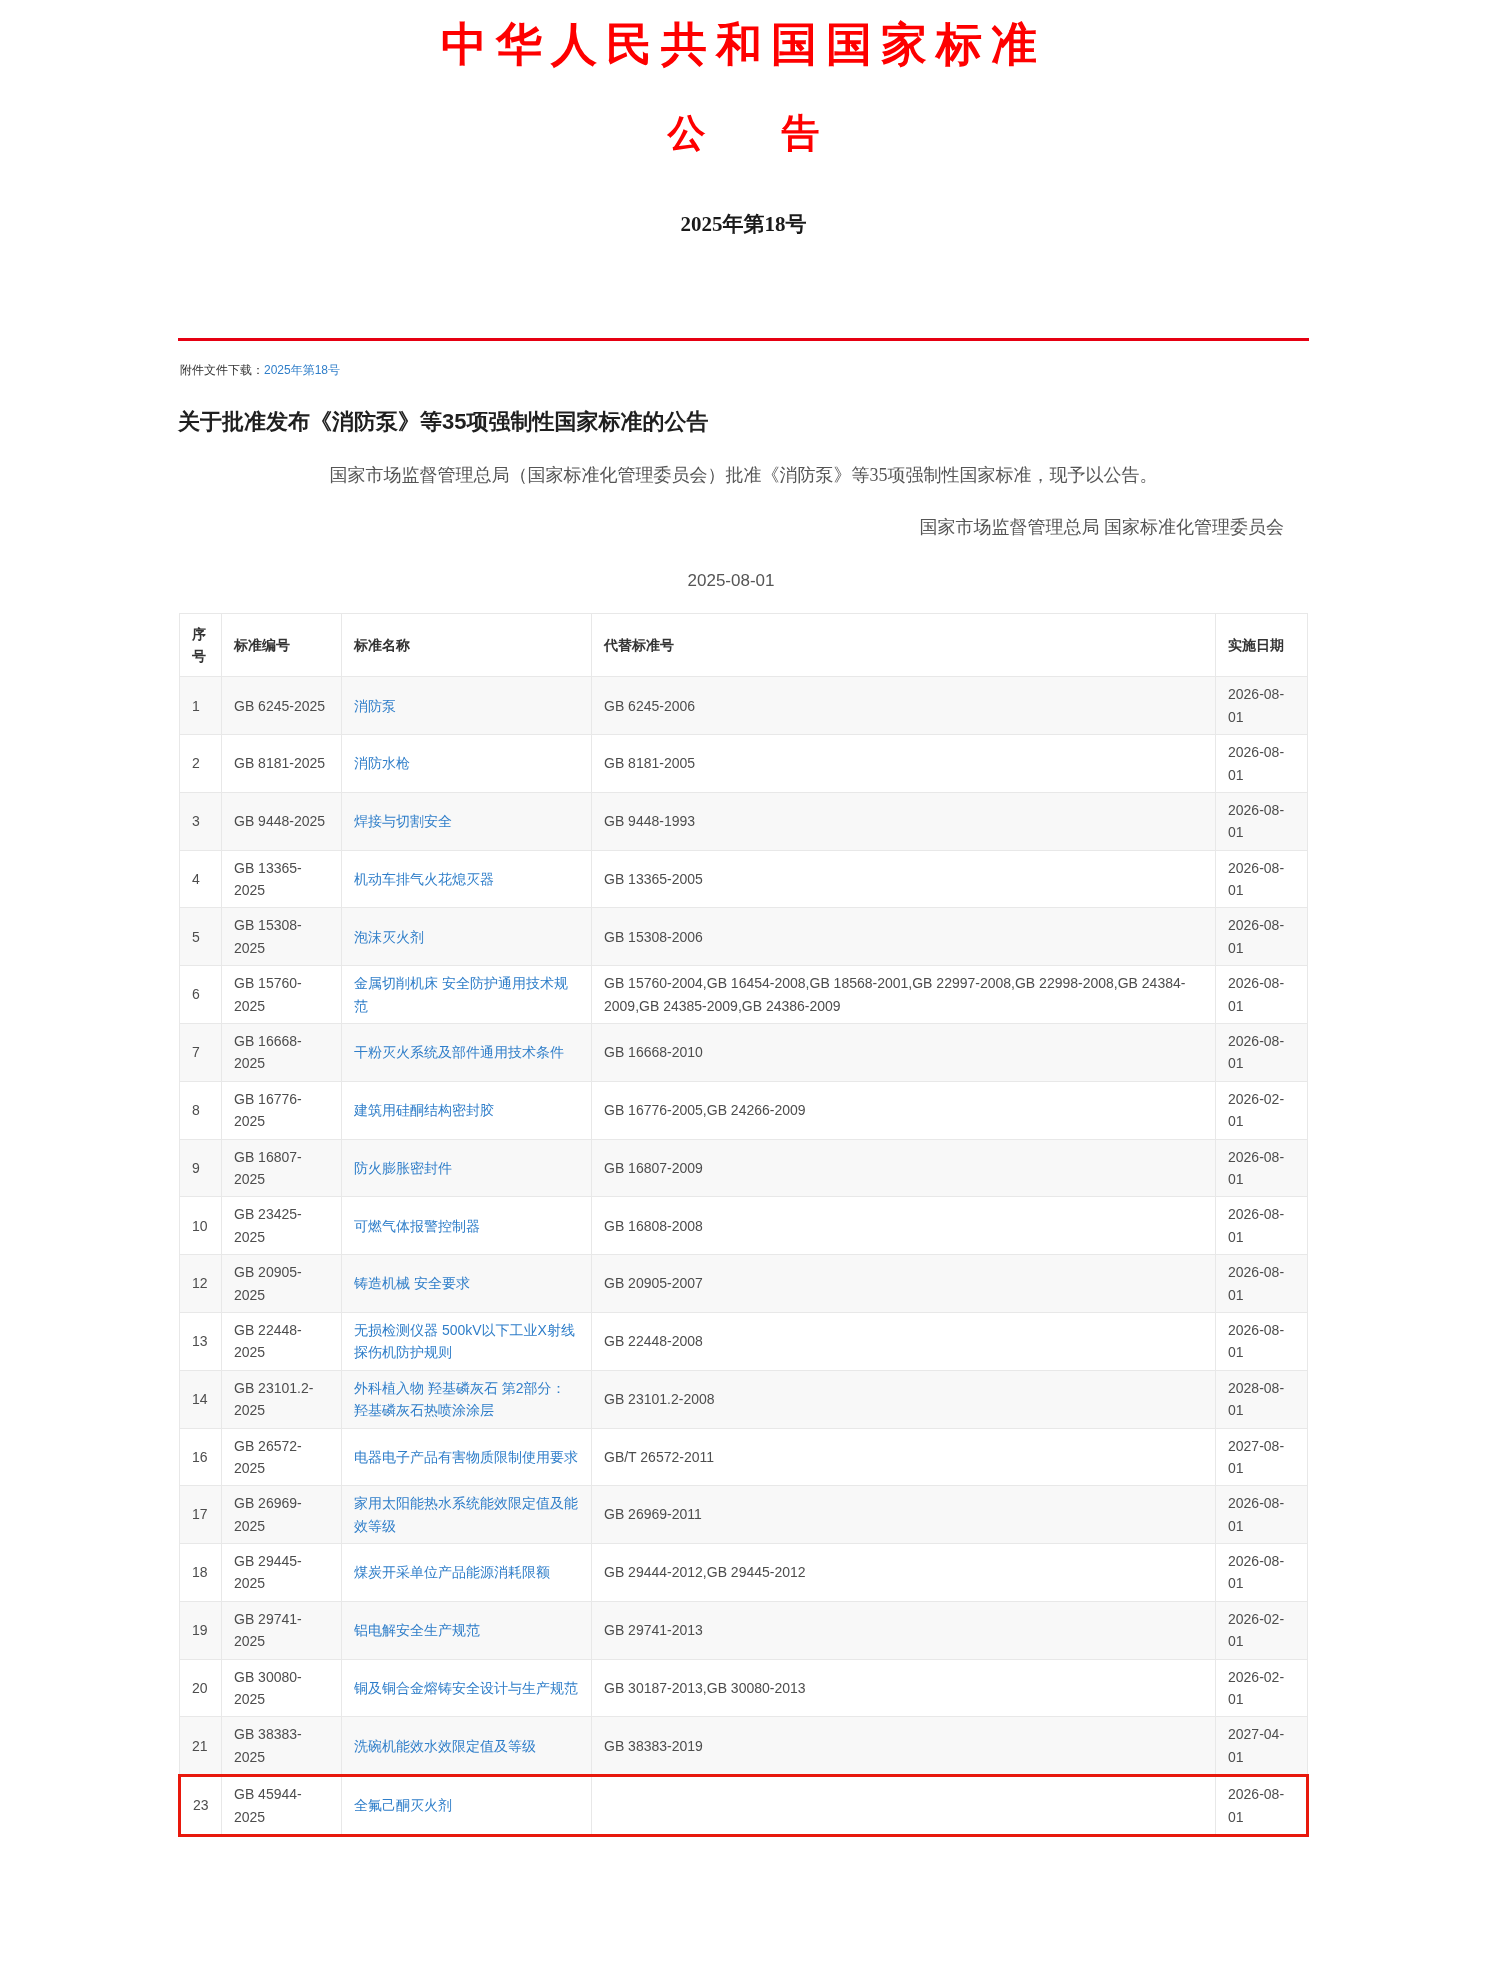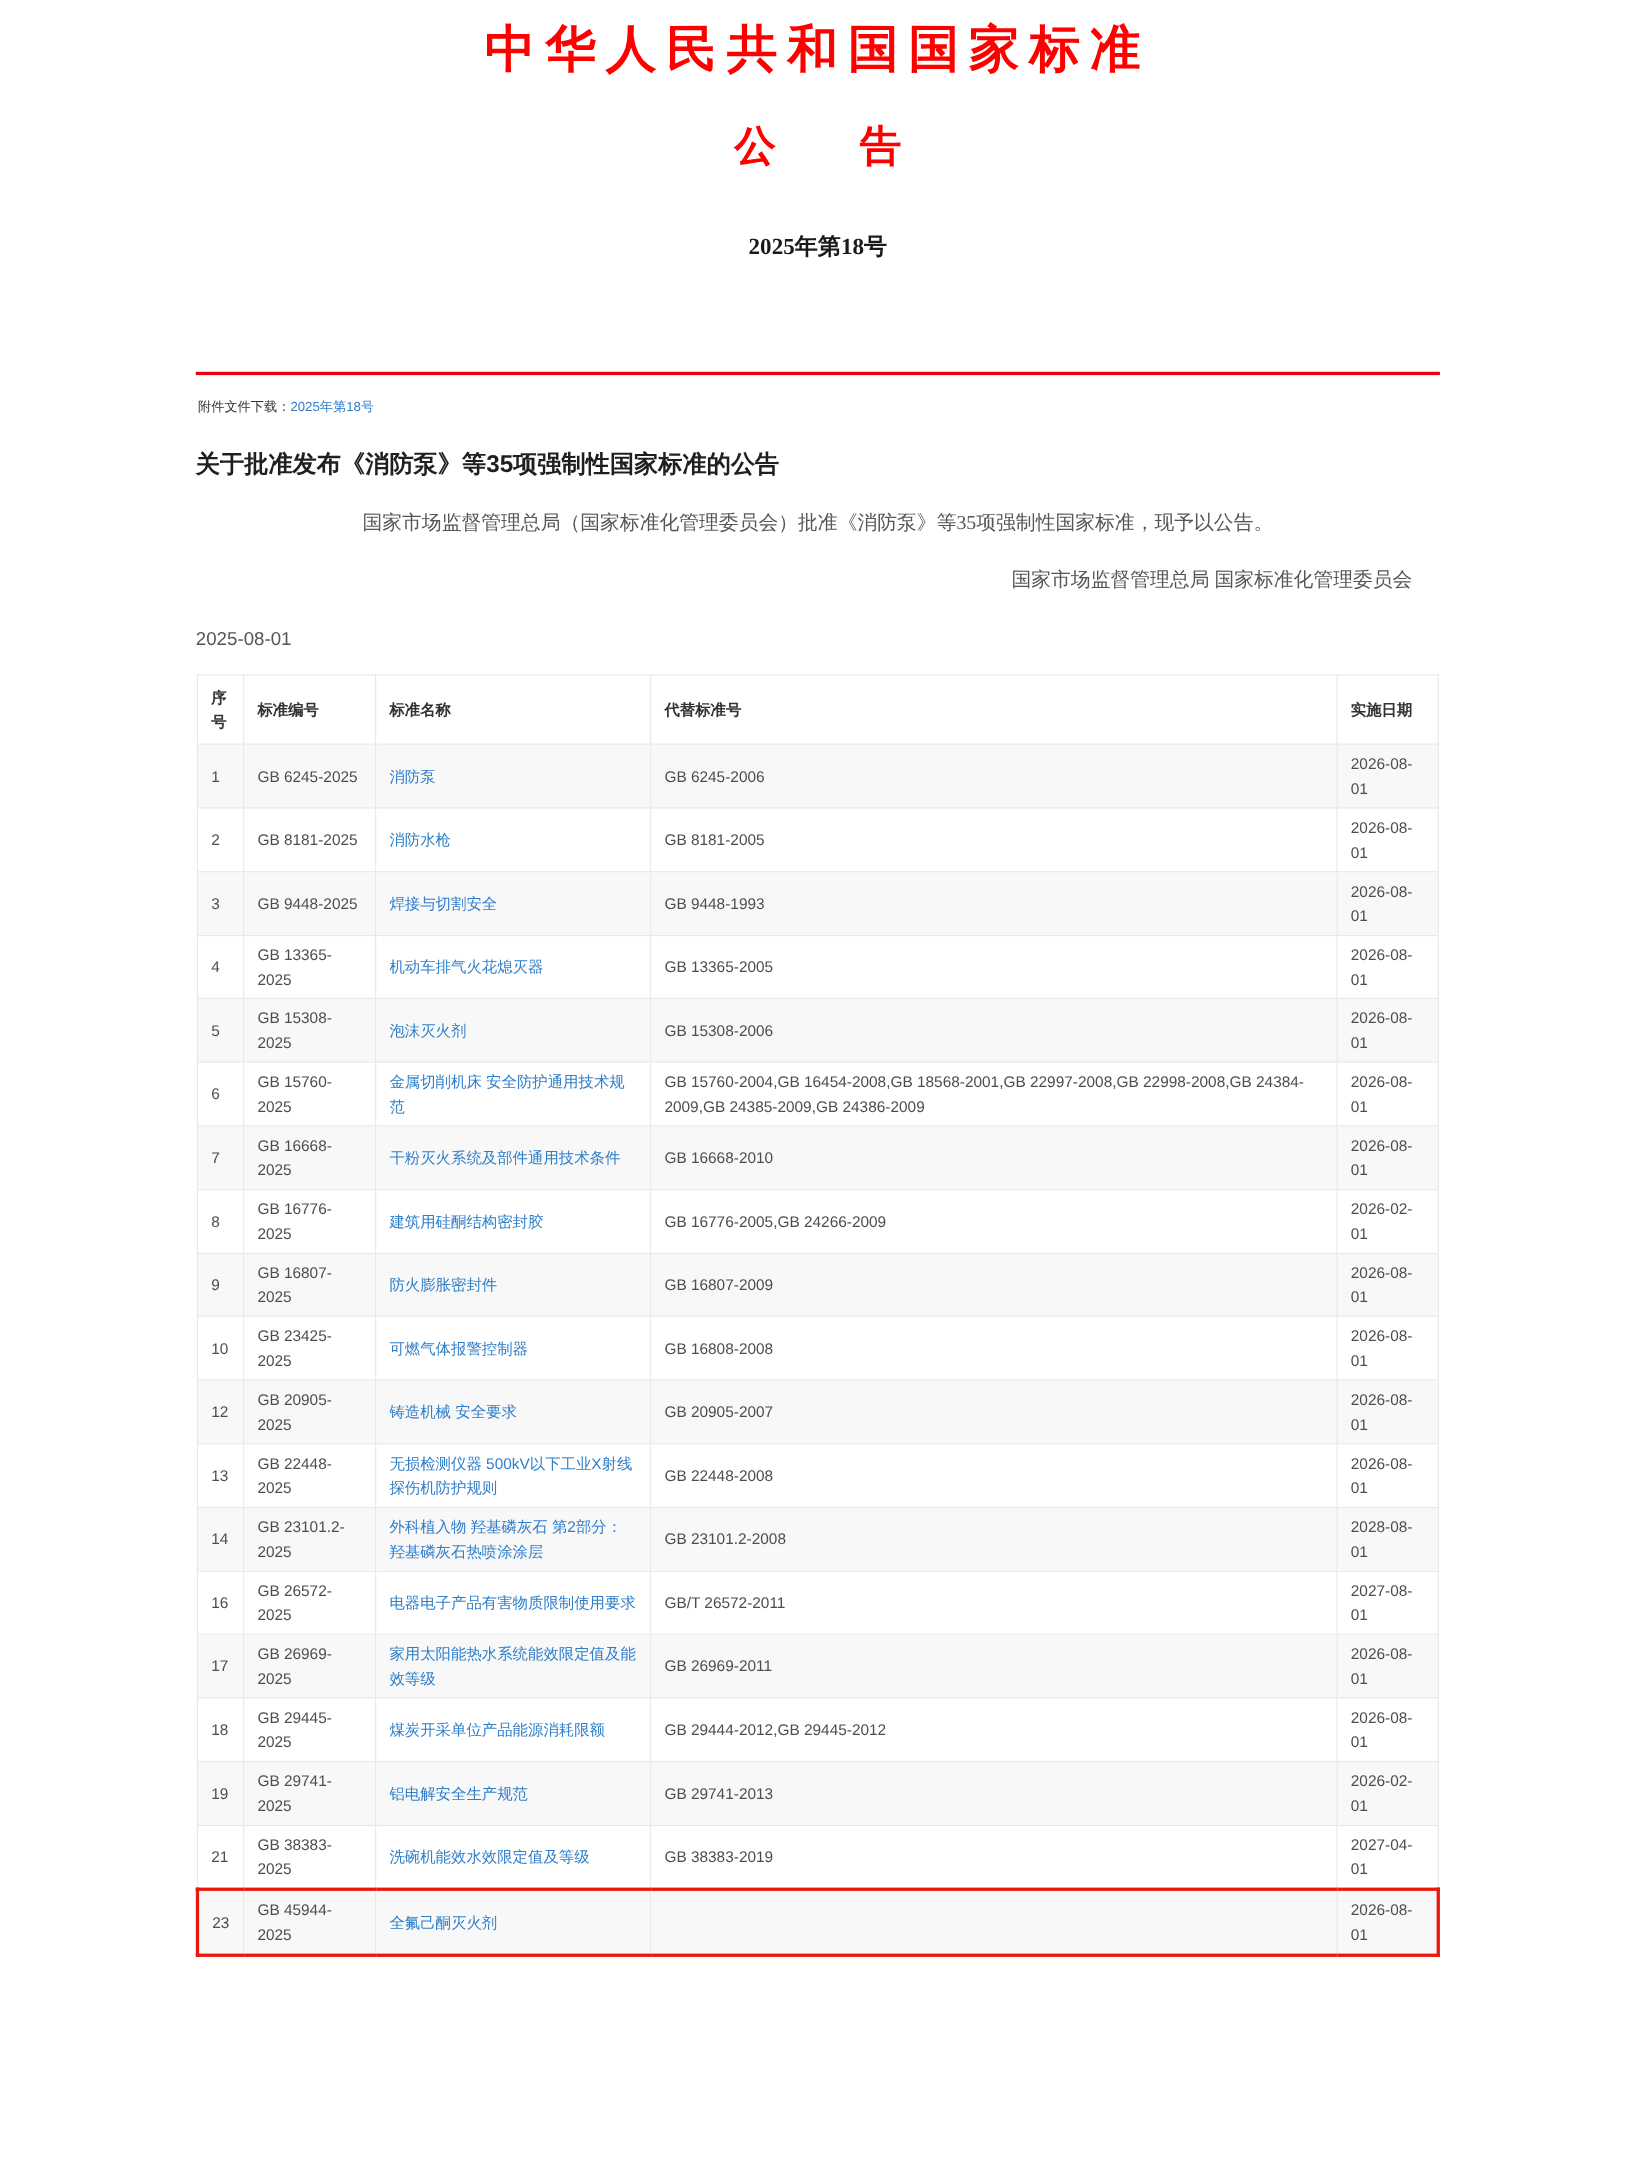--- a/index.html
+++ b/index.html
@@ -35,21 +35,21 @@
   }
   .announce-body{
     font-family:"Liberation Serif","DejaVu Serif",serif;
     font-size:18px;color:#555;text-align:center;margin-top:26px;line-height:1.4;
   }
   .issuer-line{
     font-family:"Liberation Serif","DejaVu Serif",serif;
     font-size:18px;color:#555;text-align:right;margin-top:26px;padding-right:25px;
   }
   .date-line{
-    font-size:17px;color:#555;text-align:left;margin-top:32px;padding-right:25px;
+    font-size:17px;color:#555;text-align:center;margin-top:32px;padding-right:25px;
   }
 
   table.standards{
     border-collapse:collapse;width:100%;margin-top:22px;
     font-size:14px;color:#4d4d4d;table-layout:fixed;
   }
   table.standards th, table.standards td{
     border:1px solid #e8e8e8;
     padding:6px 12px;line-height:1.6;vertical-align:middle;
     text-align:left;word-wrap:break-word;
@@ -225,20 +225,27 @@
           <td>2026-08-01</td>
         </tr>
         <tr>
           <td>19</td>
           <td>GB 29741-2025</td>
           <td><a href="#" class="std-link">铝电解安全生产规范</a></td>
           <td>GB 29741-2013</td>
           <td>2026-02-01</td>
         </tr>
         <tr>
+          <td>20</td>
+          <td>GB 30080-2025</td>
+          <td><a href="#" class="std-link">铜及铜合金熔铸安全设计与生产规范</a></td>
+          <td>GB 30187-2013,GB 30080-2013</td>
+          <td>2026-02-01</td>
+        </tr>
+        <tr>
           <td>21</td>
           <td>GB 38383-2025</td>
           <td><a href="#" class="std-link">洗碗机能效水效限定值及等级</a></td>
           <td>GB 38383-2019</td>
           <td>2027-04-01</td>
         </tr>
         <tr class="hl">
           <td>23</td>
           <td>GB 45944-2025</td>
           <td><a href="#" class="std-link">全氟己酮灭火剂</a></td>

